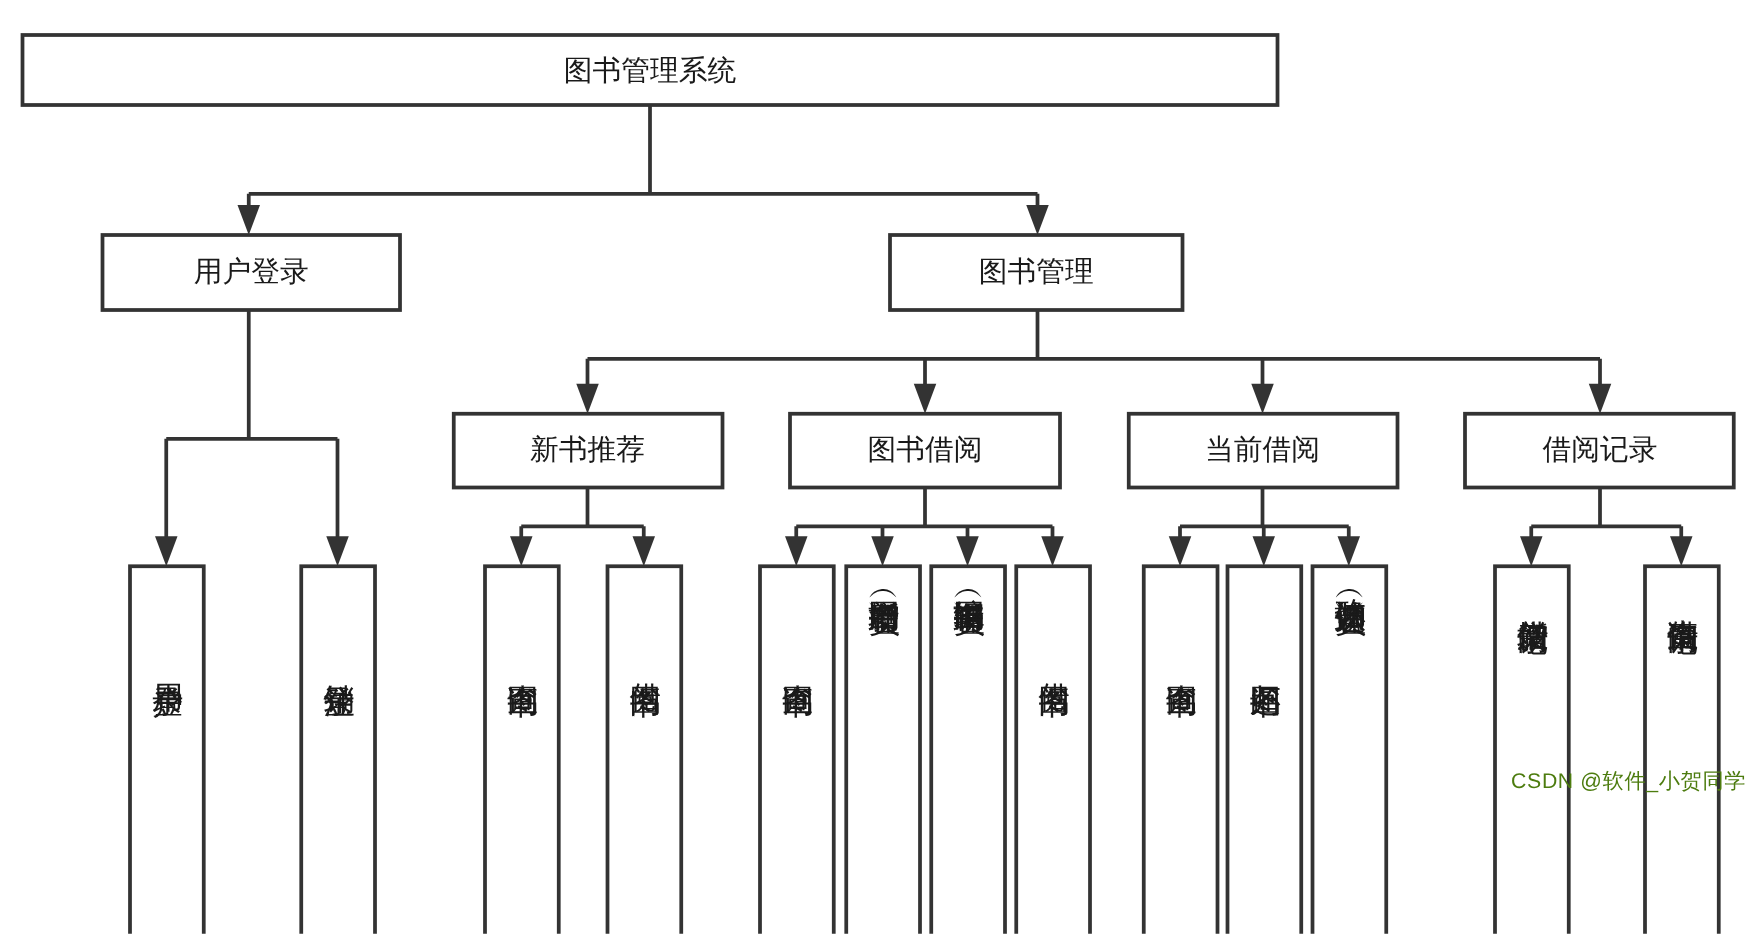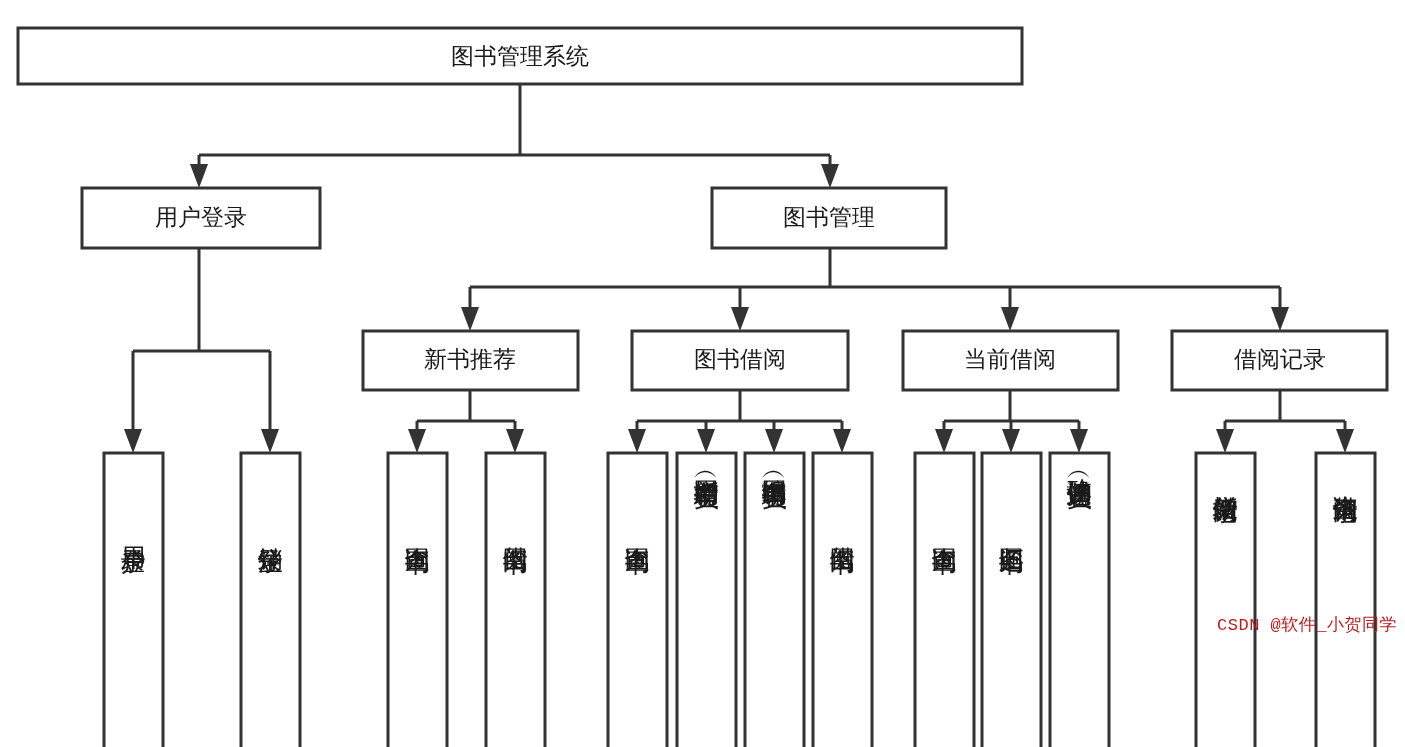--- a/index.html
+++ b/index.html
@@ -47,23 +47,23 @@
     font-family: "Liberation Sans", "DejaVu Sans", sans-serif;
     font-size: 23px;
     fill: #1a1a1a;
     text-anchor: middle;
     dominant-baseline: middle;
   }
   .watermark {
     position: absolute;
     right: 8px;
     bottom: 6px;
-    font-family: Liberation Mono, monospace;
+    font-family: Liberation Sans, sans-serif;
     font-size: 17px;
-    color: #b91c1c;
+    color: #4d7c0f;
     white-space: nowrap;
     letter-spacing: 0.5px;
   }
   .vlabel-wrap {
     position: absolute;
     display: flex;
     align-items: flex-start;
     justify-content: center;
     overflow: hidden;
     pointer-events: none;

